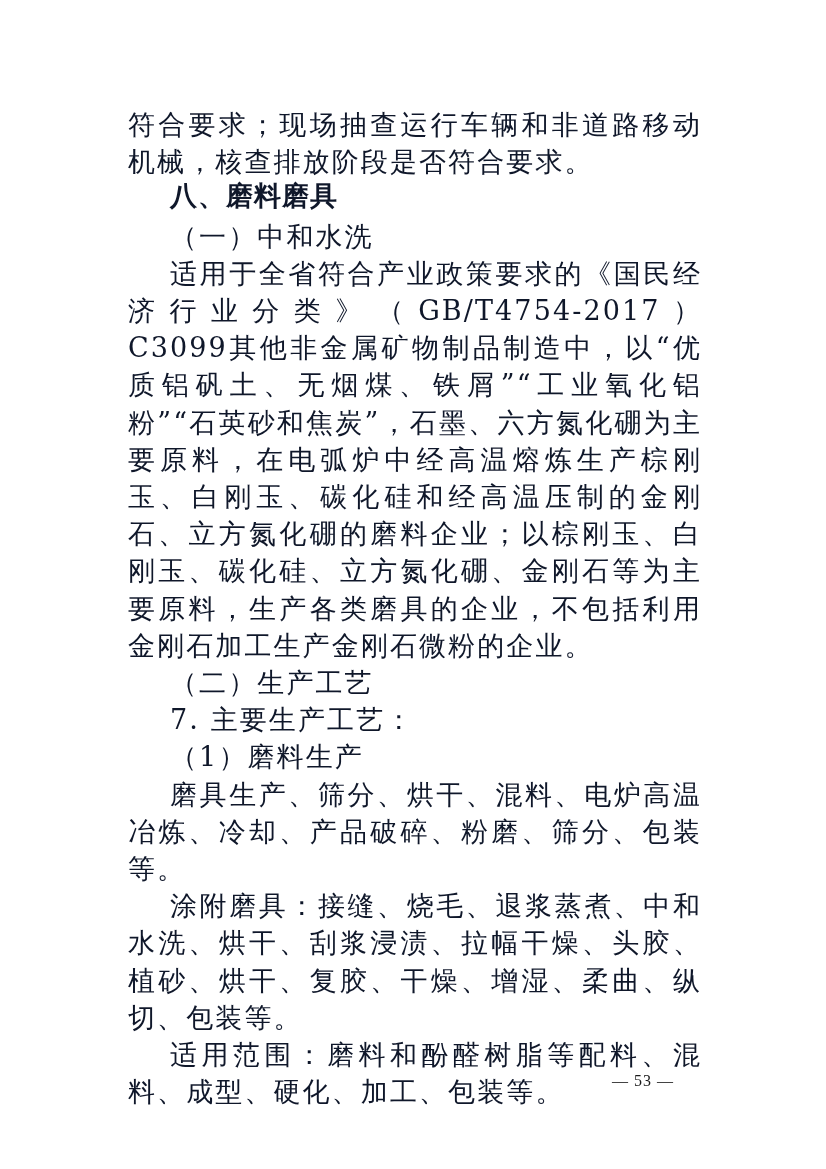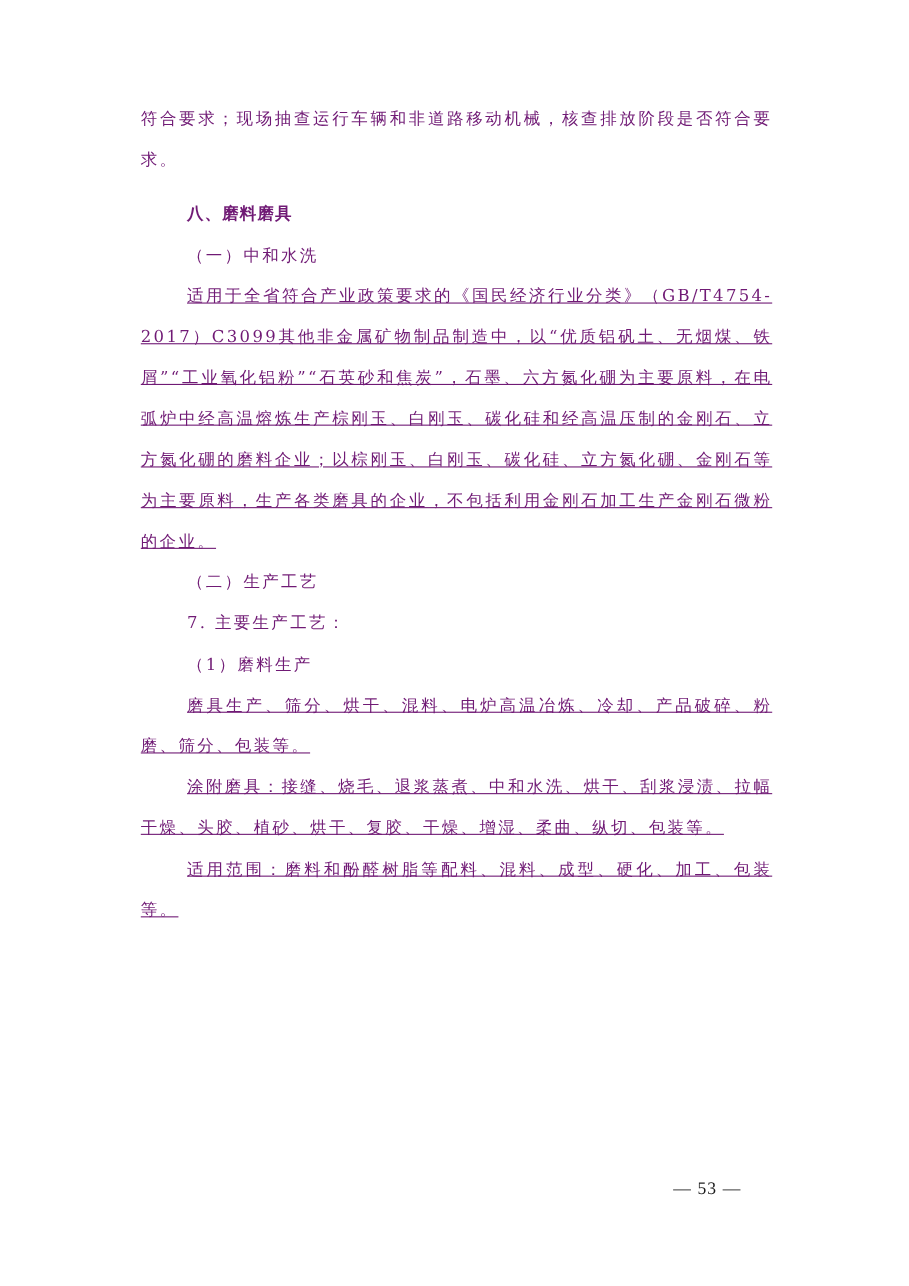--- a/index.html
+++ b/index.html
@@ -1,24 +1,24 @@
 <!DOCTYPE html>
 <html><head>
 <meta charset="utf-8">
 <style>
   html, body { margin: 0; padding: 0; background: #ffffff; }
   body { width: 826px; height: 1169px; position: relative; overflow: hidden; }
   .page {
-    position: absolute; left: 128px; top: 90px; width: 574px;
+    position: absolute; left: 128px; top: 106px; width: 574px;
     font-family: "DejaVu Serif", "Liberation Serif", serif;
-    color: #701a75; font-size: 15px; line-height: 37.2px;
+    color: #0f172a; font-size: 27px; line-height: 37.2px;
   }
   .p { margin: 0; text-align: justify; text-align-last: left; letter-spacing: 2.1px; }
-  .indent { text-indent: 42px; text-decoration: underline; }
-  .h1 { font-family: Liberation Sans, sans-serif; font-weight: bold; text-indent: 42px; letter-spacing: 1px; margin-top: 12px; }
+  .indent { text-indent: 42px; }
+  .h1 { font-family: Liberation Mono, monospace; font-weight: bold; text-indent: 42px; letter-spacing: 1px; margin-top: 0; }
   .sub { text-indent: 42px; }
   .pageno {
     position: absolute; left: 612px; top: 1072px;
     font-family: "Liberation Serif", "DejaVu Serif", serif;
     font-size: 16px; color: #1a1a1a; letter-spacing: 1px;
   }
 </style>
 </head>
 <body>
 

